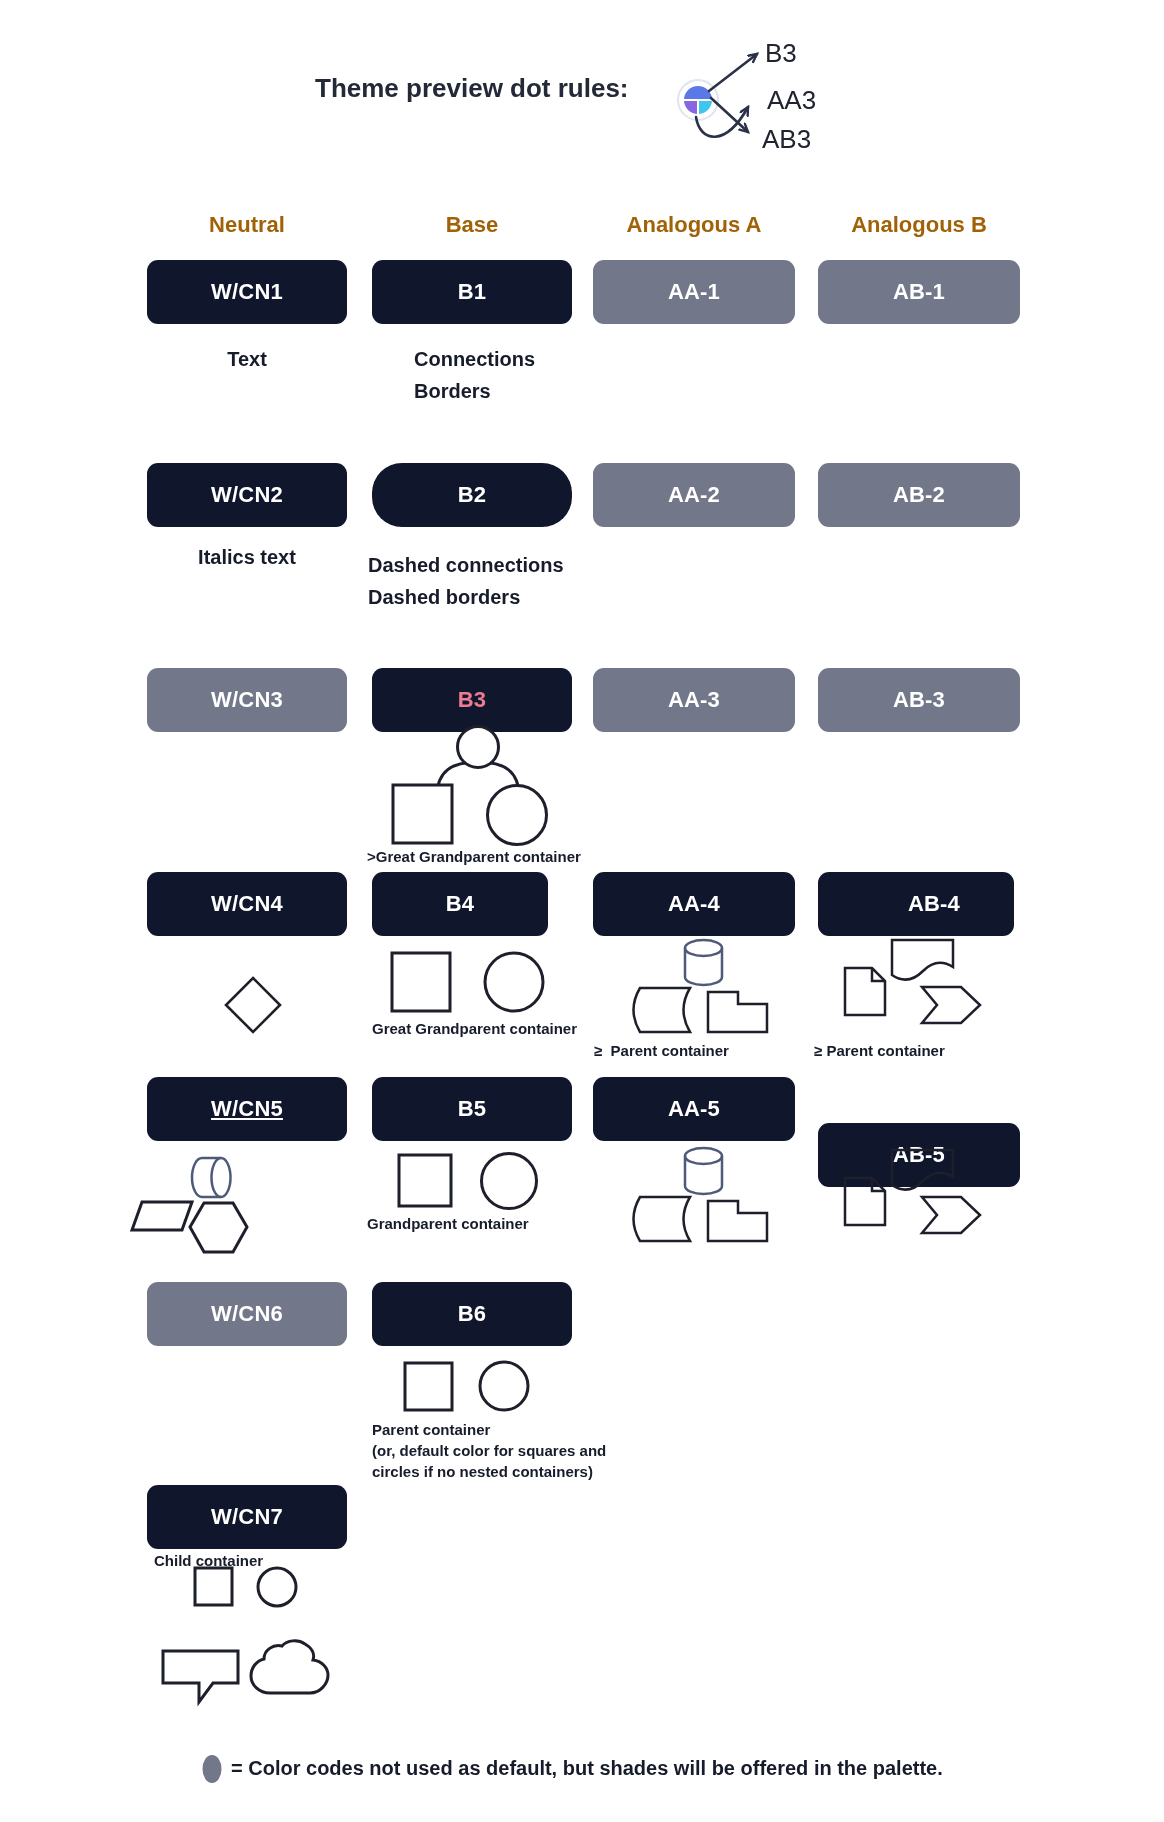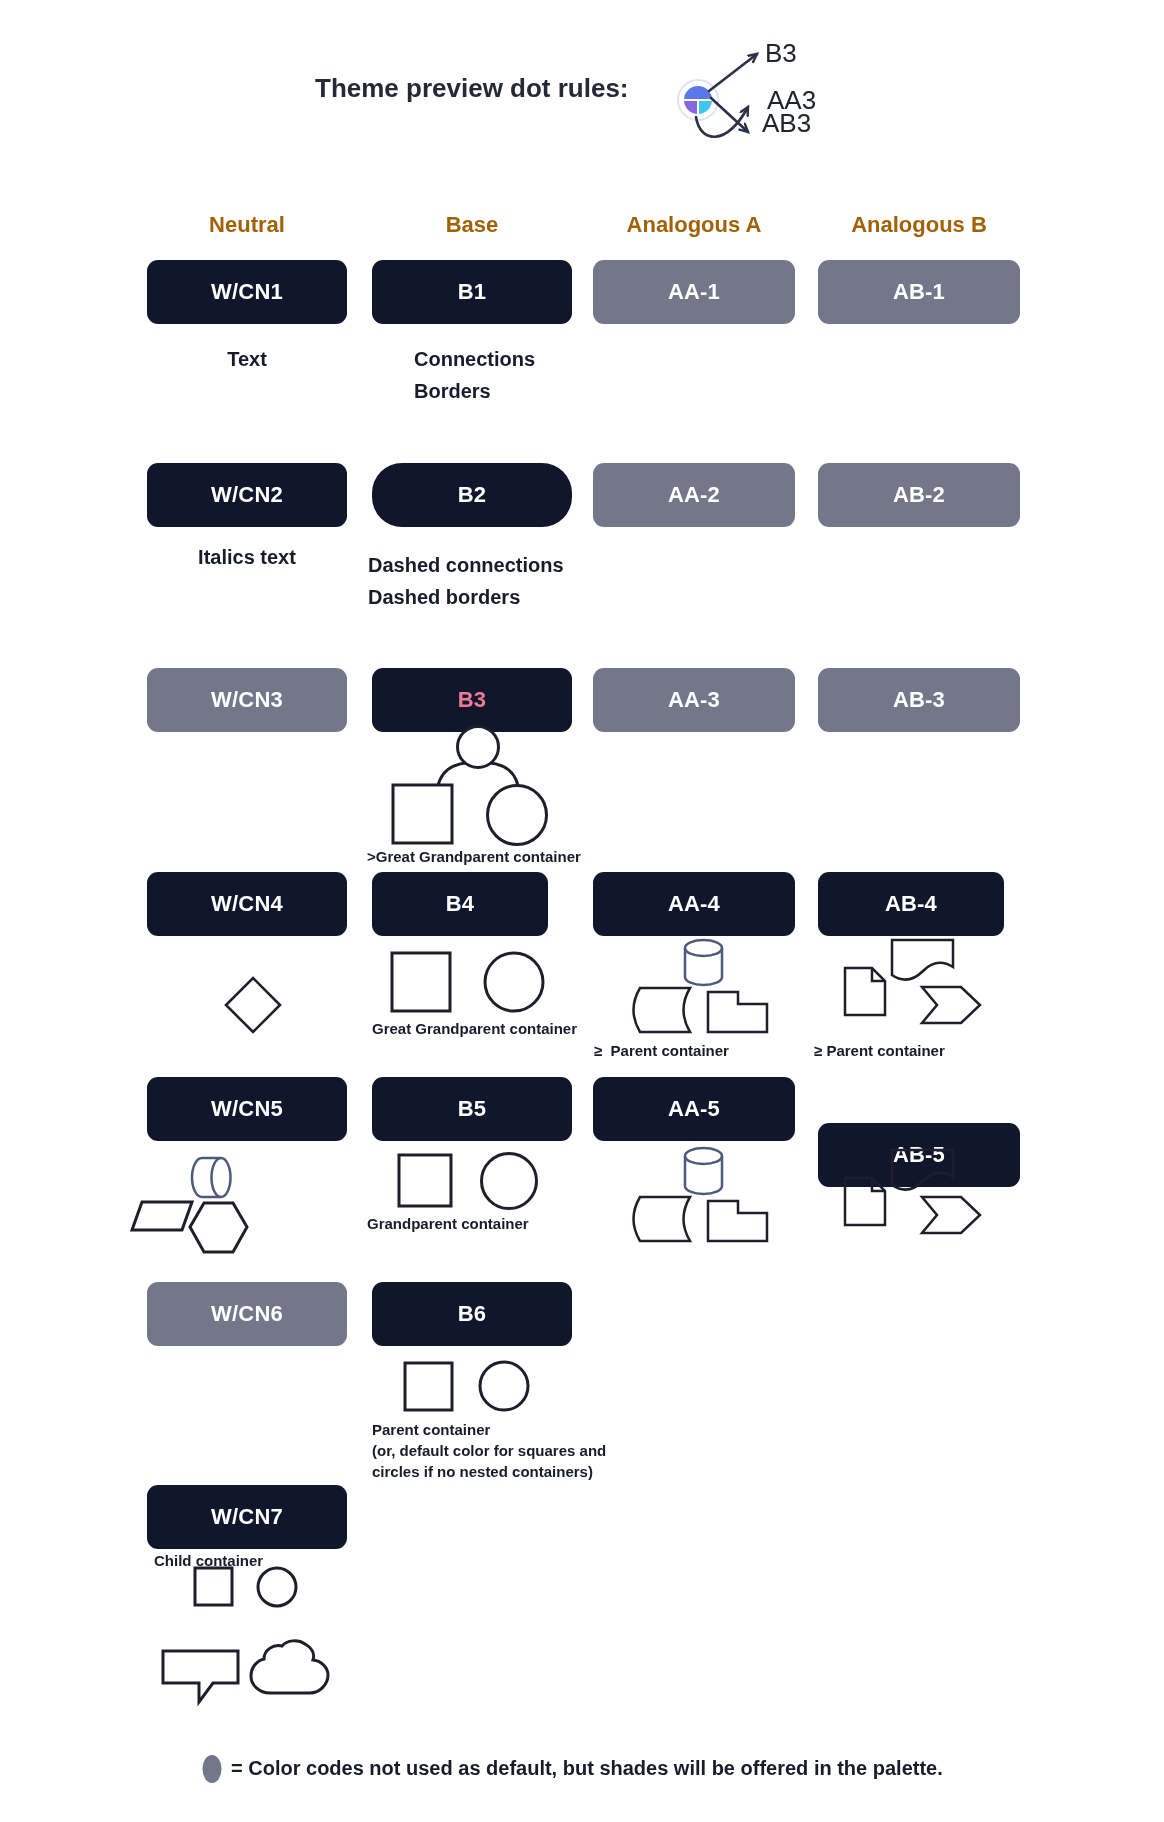--- a/index.html
+++ b/index.html
@@ -41,23 +41,23 @@
   <div class="abs pill gray" style="left:818px;top:463px;width:202px;">AB-2</div>
 
   <div class="abs pill gray" style="left:147px;top:668px;width:200px;">W/CN3</div>
   <div class="abs pill navy pink-text" style="left:372px;top:668px;width:200px;">B3</div>
   <div class="abs pill gray" style="left:593px;top:668px;width:202px;">AA-3</div>
   <div class="abs pill gray" style="left:818px;top:668px;width:202px;">AB-3</div>
 
   <div class="abs pill navy" style="left:147px;top:872px;width:200px;">W/CN4</div>
   <div class="abs pill navy" style="left:372px;top:872px;width:176px;">B4</div>
   <div class="abs pill navy" style="left:593px;top:872px;width:202px;">AA-4</div>
-  <div class="abs pill navy" style="left:818px;top:872px;width:186px;">AB-4</div>
+  <div class="abs pill navy" style="left:818px;top:872px;width:160px;padding-left:36px;">AB-4</div>
 
-  <div class="abs pill navy" style="left:147px;top:1077px;width:200px;">W/CN5</div>
+  <div class="abs pill navy" style="left:147px;top:1077px;width:200px;text-decoration:underline;">W/CN5</div>
   <div class="abs pill navy" style="left:372px;top:1077px;width:200px;">B5</div>
   <div class="abs pill navy" style="left:593px;top:1077px;width:202px;">AA-5</div>
   <div class="abs pill navy" style="left:818px;top:1123px;width:202px;">AB-5</div>
 
   <div class="abs pill gray" style="left:147px;top:1282px;width:200px;">W/CN6</div>
   <div class="abs pill navy" style="left:372px;top:1282px;width:200px;">B6</div>
 
   <div class="abs pill navy" style="left:147px;top:1485px;width:200px;">W/CN7</div>
 
   <svg class="layer" width="1164" height="1822" viewBox="0 0 1164 1822">
@@ -139,21 +139,21 @@
     <circle cx="277" cy="1587" r="19" fill="none" stroke="#1d1f2b" stroke-width="3"></circle>
     <path d="M 163,1651 L 238,1651 L 238,1683 L 213,1683 L 199,1702 L 199,1683 L 163,1683 Z" fill="none" stroke="#1d1f2b" stroke-width="3"></path>
     <path d="M 270,1693 C 259,1693 251,1685 251,1676 C 251,1668 256,1661 264,1659 C 264,1650 273,1644 282,1646 C 287,1640 298,1639 305,1644 C 312,1648 315,1654 313,1660 C 322,1661 328,1668 328,1675 C 328,1684 320,1693 310,1693 Z" fill="none" stroke="#1d1f2b" stroke-width="3"></path>
 
     <ellipse cx="212" cy="1769" rx="9.5" ry="14" fill="#72778a"></ellipse>
   </svg>
 
   <div class="abs title" style="left:315px;top:73px;">Theme preview dot rules:</div>
   <div class="abs dot-label" style="left:765px;top:38px;">B3</div>
   <div class="abs dot-label" style="left:767px;top:85px;">AA3</div>
-  <div class="abs dot-label" style="left:762px;top:108px;">AB3</div>
+  <div class="abs dot-label" style="left:762px;top:124px;">AB3</div>
 
   <div class="abs col-header" style="left:147px;top:212px;">Neutral</div>
   <div class="abs col-header" style="left:372px;top:212px;">Base</div>
   <div class="abs col-header" style="left:593px;top:212px;width:202px;">Analogous A</div>
   <div class="abs col-header" style="left:818px;top:212px;width:202px;">Analogous B</div>
 
   <div class="abs cap center" style="left:147px;top:343px;width:200px;">Text</div>
   <div class="abs" style="left:414px;top:343px;">
     <div class="cap">Connections</div>
     <div class="cap">Borders</div>

